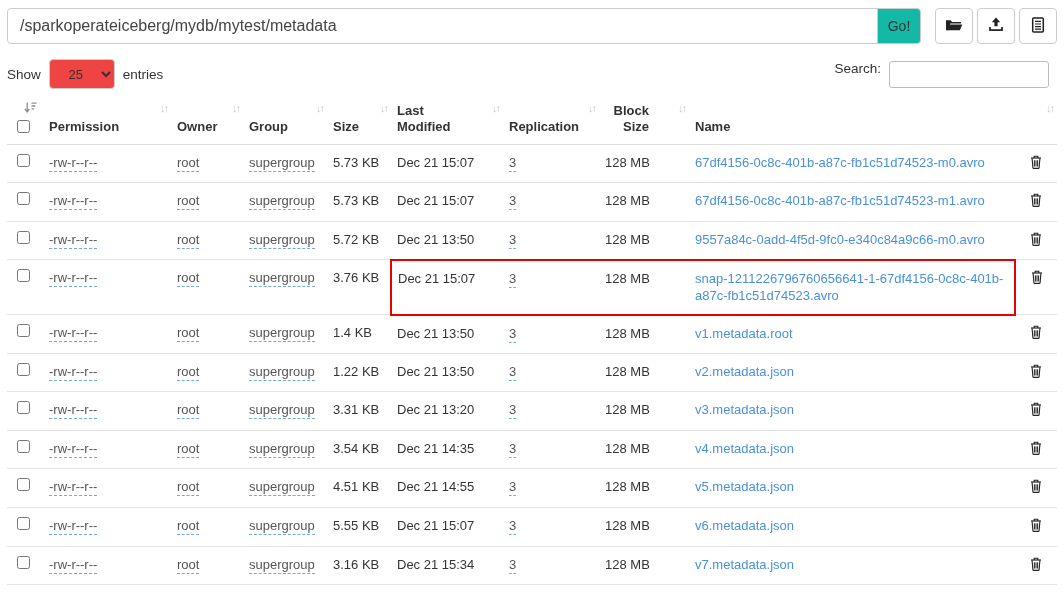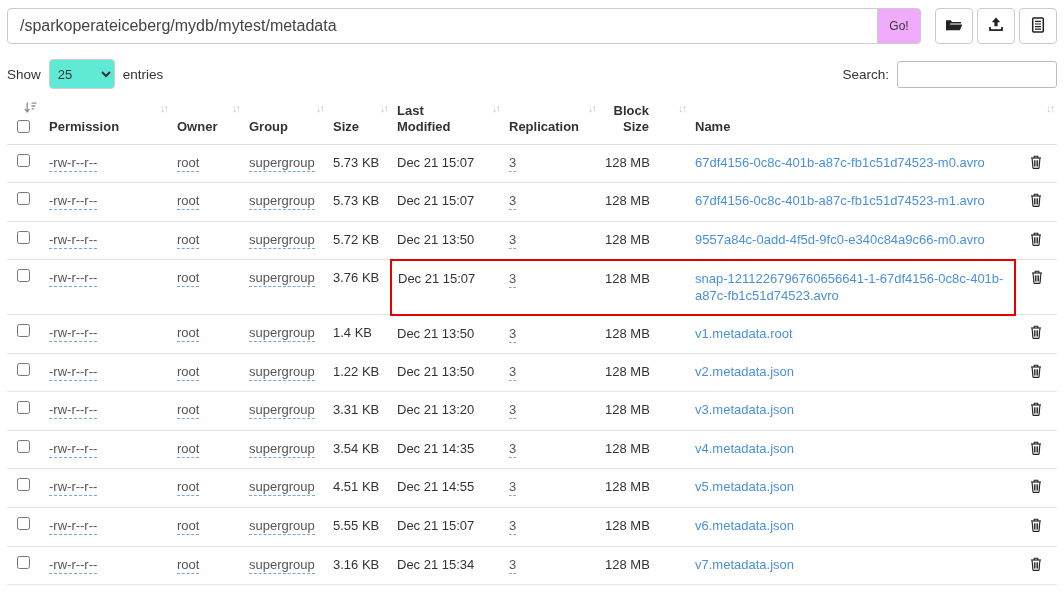--- a/index.html
+++ b/index.html
@@ -7,35 +7,35 @@
   body { font-family:"Liberation Sans", sans-serif; color:#333; font-size:13px; }
   .wrap { width:1064px; padding:8px 7px 0 7px; }
 
   
   .pathbar { display:flex; align-items:stretch; height:36px; }
   .input-group { display:flex; flex:1; }
   .path-input { flex:1; height:36px; border:1px solid #ccc; border-radius:4px 0 0 4px;
                 padding:0 12px; font-size:16px; color:#444; outline:none;
                 font-family:"Liberation Sans", sans-serif; }
   .go-btn { width:44px; height:36px; border:1px solid #ccc; margin-left:-1px;
-            background:#f0abfc; border-radius:0 4px 4px 0; font-size:12px; color:#333;
+            background:#14b8a6; border-radius:0 4px 4px 0; font-size:14px; color:#333;
             cursor:pointer; font-family:"Liberation Sans", sans-serif; }
   .icon-btns { display:flex; gap:4px; margin-left:14px; }
   .icon-btn { width:38px; height:36px; border:1px solid #ccc; border-radius:4px;
               background:#fff; display:flex; align-items:center; justify-content:center;
               cursor:pointer; padding:0; }
 
   
   .controls { display:flex; justify-content:space-between; align-items:center;
-              margin:15px 0 9px 0; font-size:13.5px; color:#333; }
+              margin:15px 8px 9px 0; font-size:13.5px; color:#333; }
   .show-group { display:flex; align-items:center; }
   .show-select { height:30px; min-width:66px; border:1px solid #ccc; border-radius:4px;
-                 margin:0 8px; padding:2px 4px; font-size:13px; color:#333; background:#5eead4;
-                 font-family:"Liberation Sans", sans-serif; }
-  .search-group { display:flex; align-items:center; }
+                 margin:0 8px; padding:2px 4px; font-size:13px; color:#333; background:#ef4444;
+                 font-family:"Liberation Sans", sans-serif;text-align:center; }
+  .search-group { display:flex; }
   .search-input { height:27px; width:160px; border:1px solid #bbb; border-radius:3px;
                   margin-left:8px; padding:0 6px; font-size:13px;
                   font-family:"Liberation Sans", sans-serif; }
 
   
   table { width:100%; border-collapse:collapse; font-size:13px; table-layout:fixed; }
   thead th { font-weight:bold; text-align:left; vertical-align:bottom;
              padding:2px 6px 8px 6px; position:relative; border-bottom:1px solid #ddd;
              cursor:pointer; height:46px; }
   .th-label { display:inline-block; line-height:1.25; }

